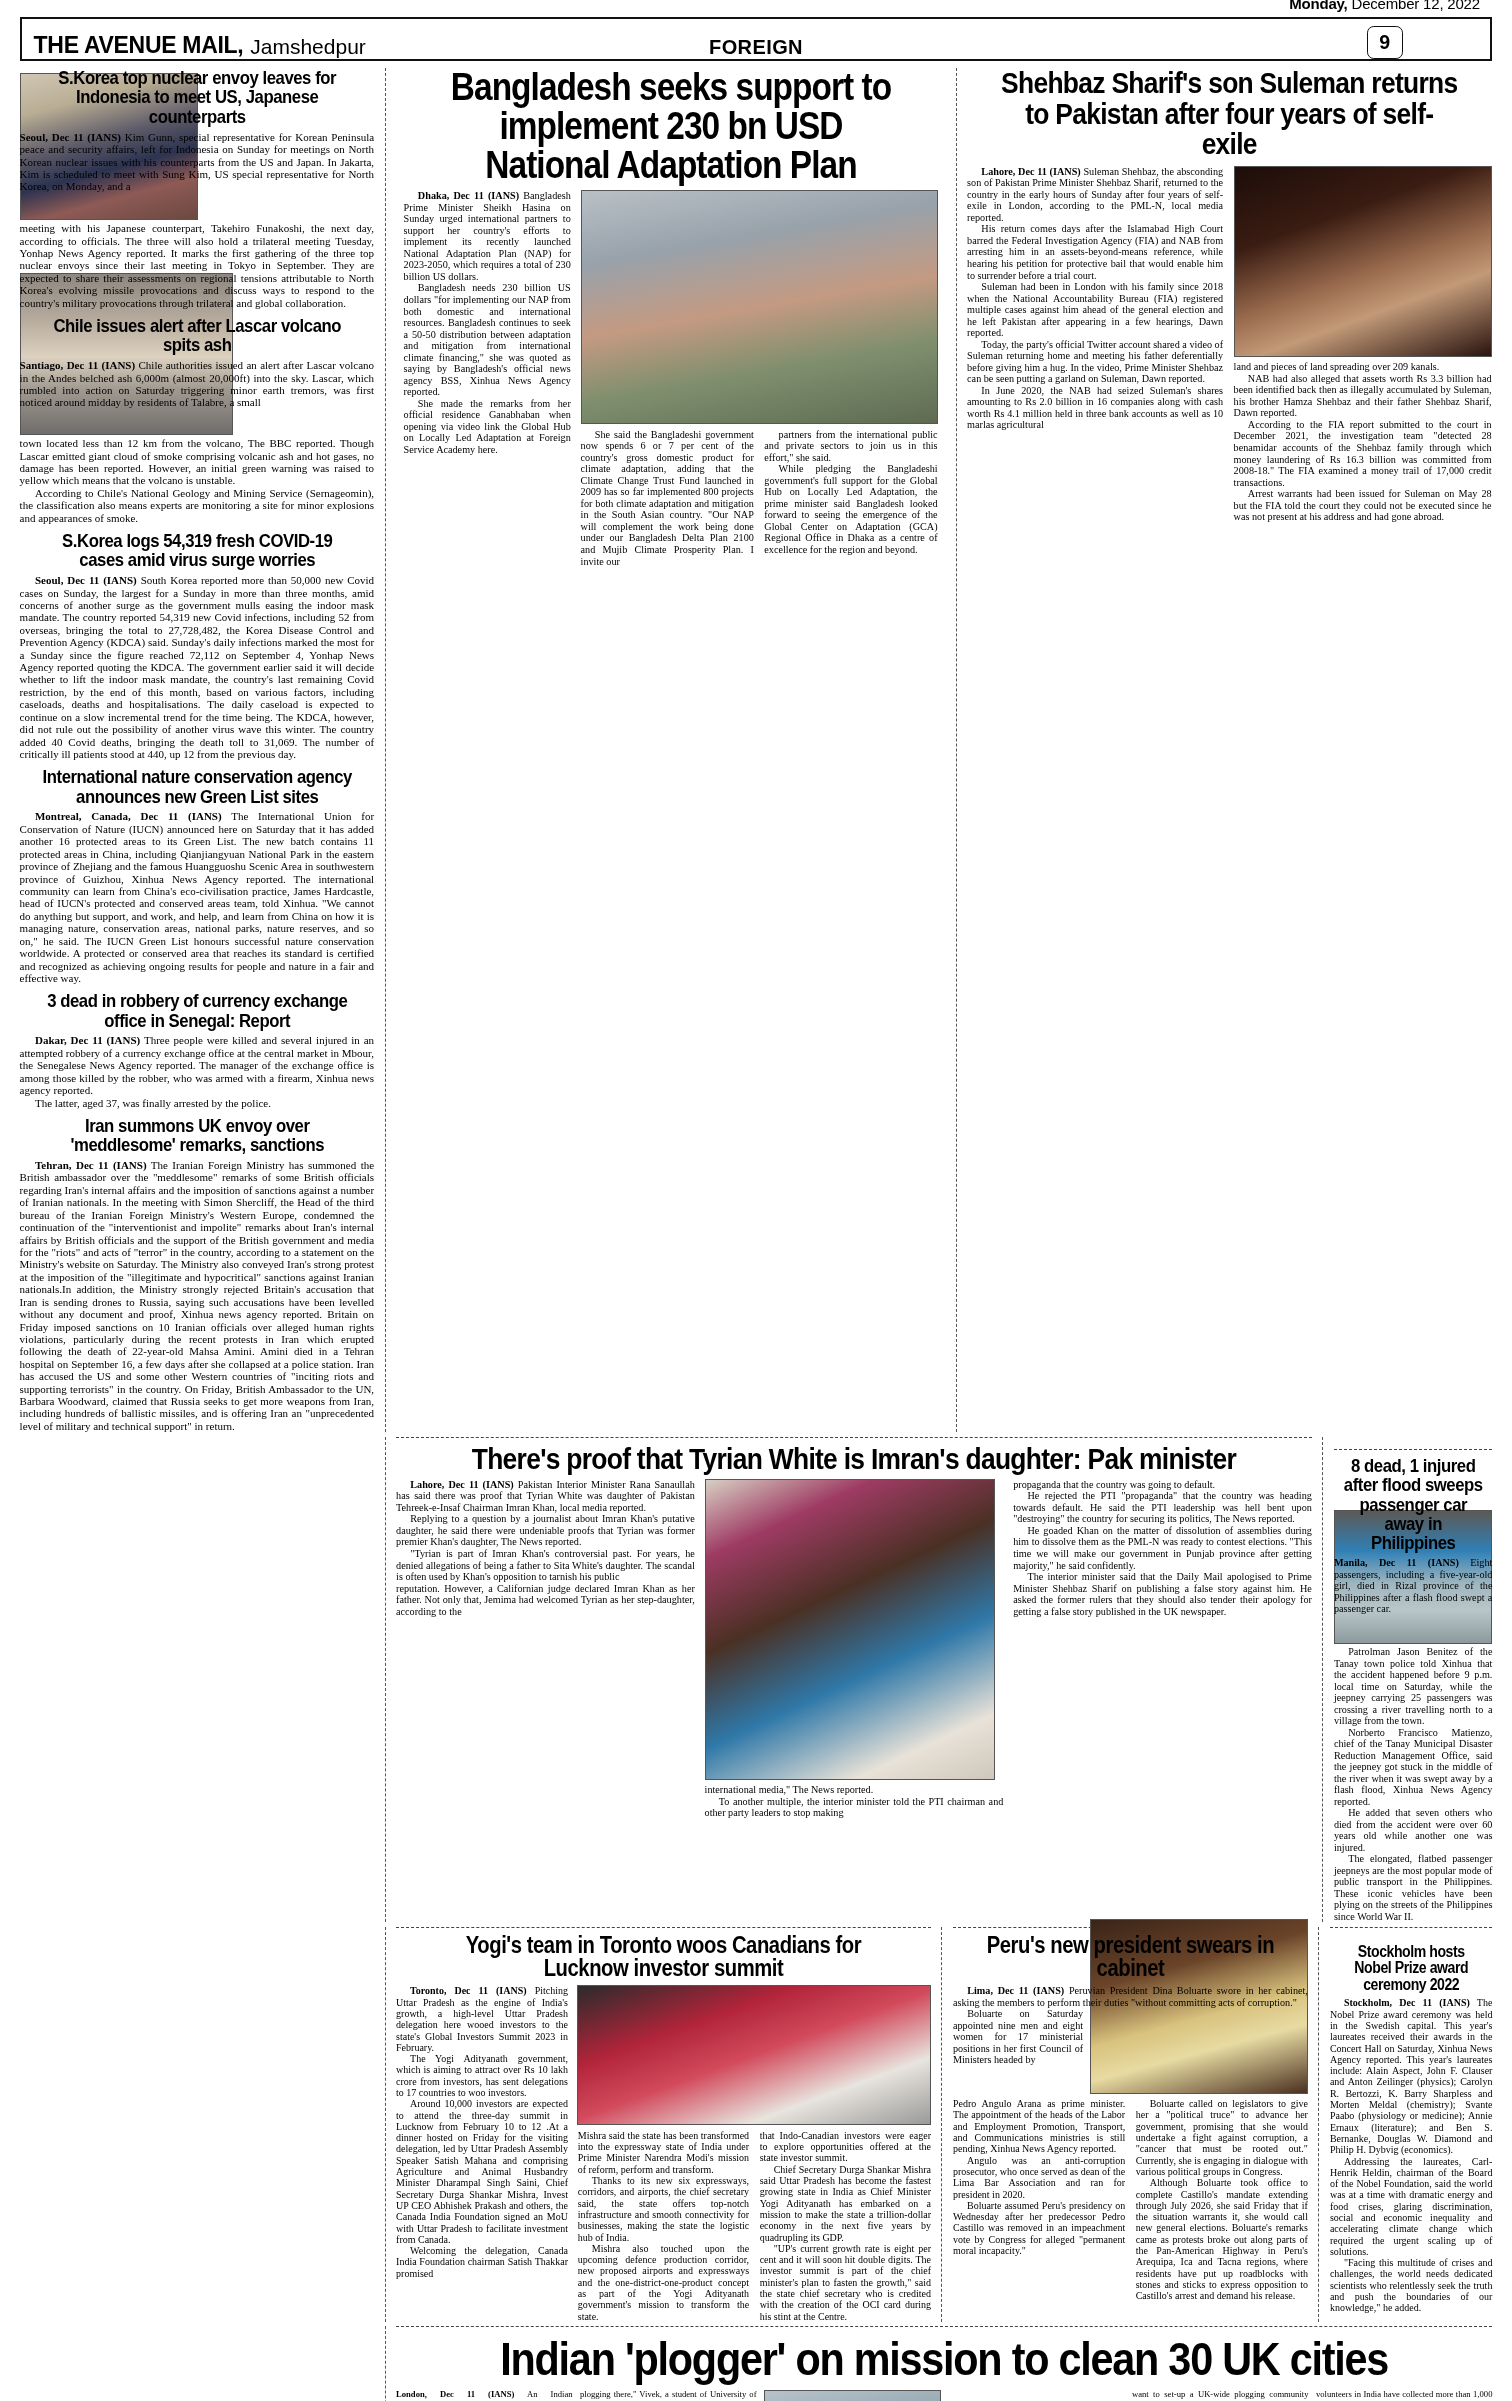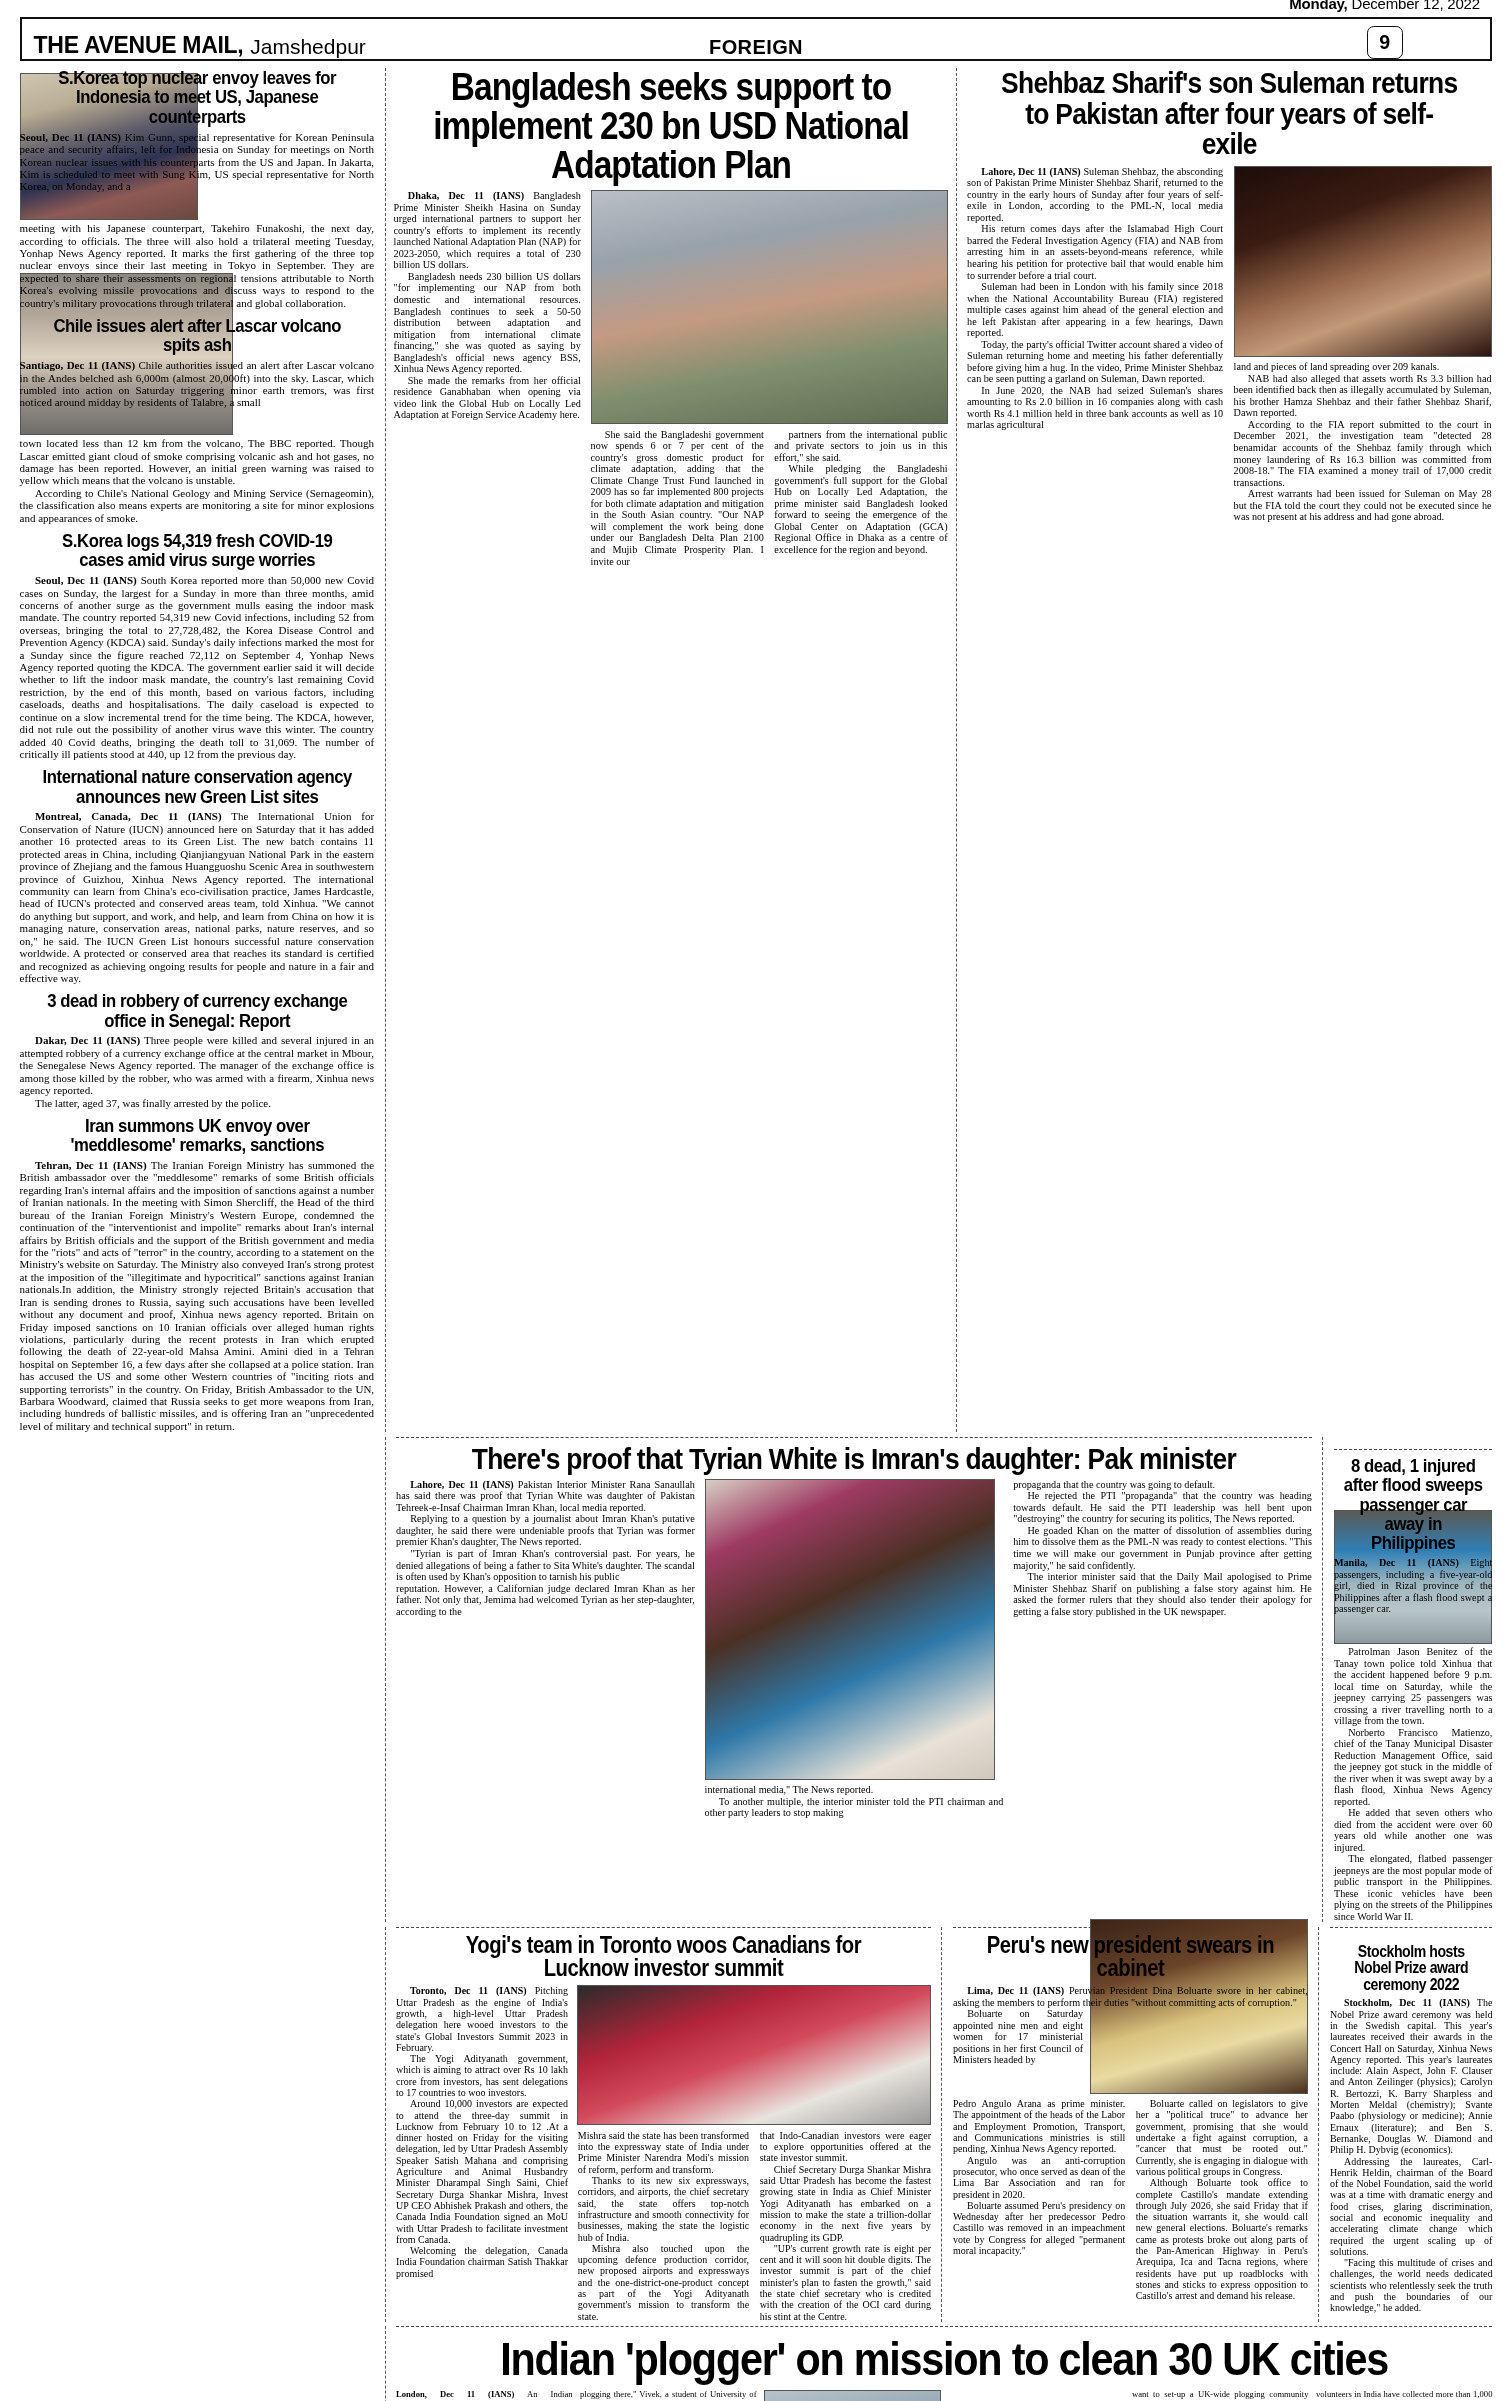--- a/index.html
+++ b/index.html
@@ -84,21 +84,21 @@
   img, .ph {
     display:block;
     background:#c8c8c8;
     border:0.8px solid #555;
   }
   .hdash { border-top:1.5px dashed #444; }
 
   
   .top-row { display:flex; }
   .col-left   { width:365px; padding-right:10.5px; }
-  .col-center { width:572px; padding:0 8px; border-left:0.8px dashed #555; border-right:0.8px dashed #555;}
+  .col-center { width:572px; padding:0 18px; border-left:0.8px dashed #555; border-right:0.8px dashed #555;}
   .col-right  { width:535px; padding-left:10.5px; }
 
   .cols2 { display:flex; gap:10.5px; }
   .cols3 { display:flex; gap:9.8px; }
   .cols6 { display:flex; gap:7.5px; }
   .c { flex:1; }
 
   .wrapimg-l { float:left; margin:1.5px 6.8px 2.3px 0; }
   .wrapimg-r { float:right; margin:1.5px 0 2.3px 6.8px; }
 

